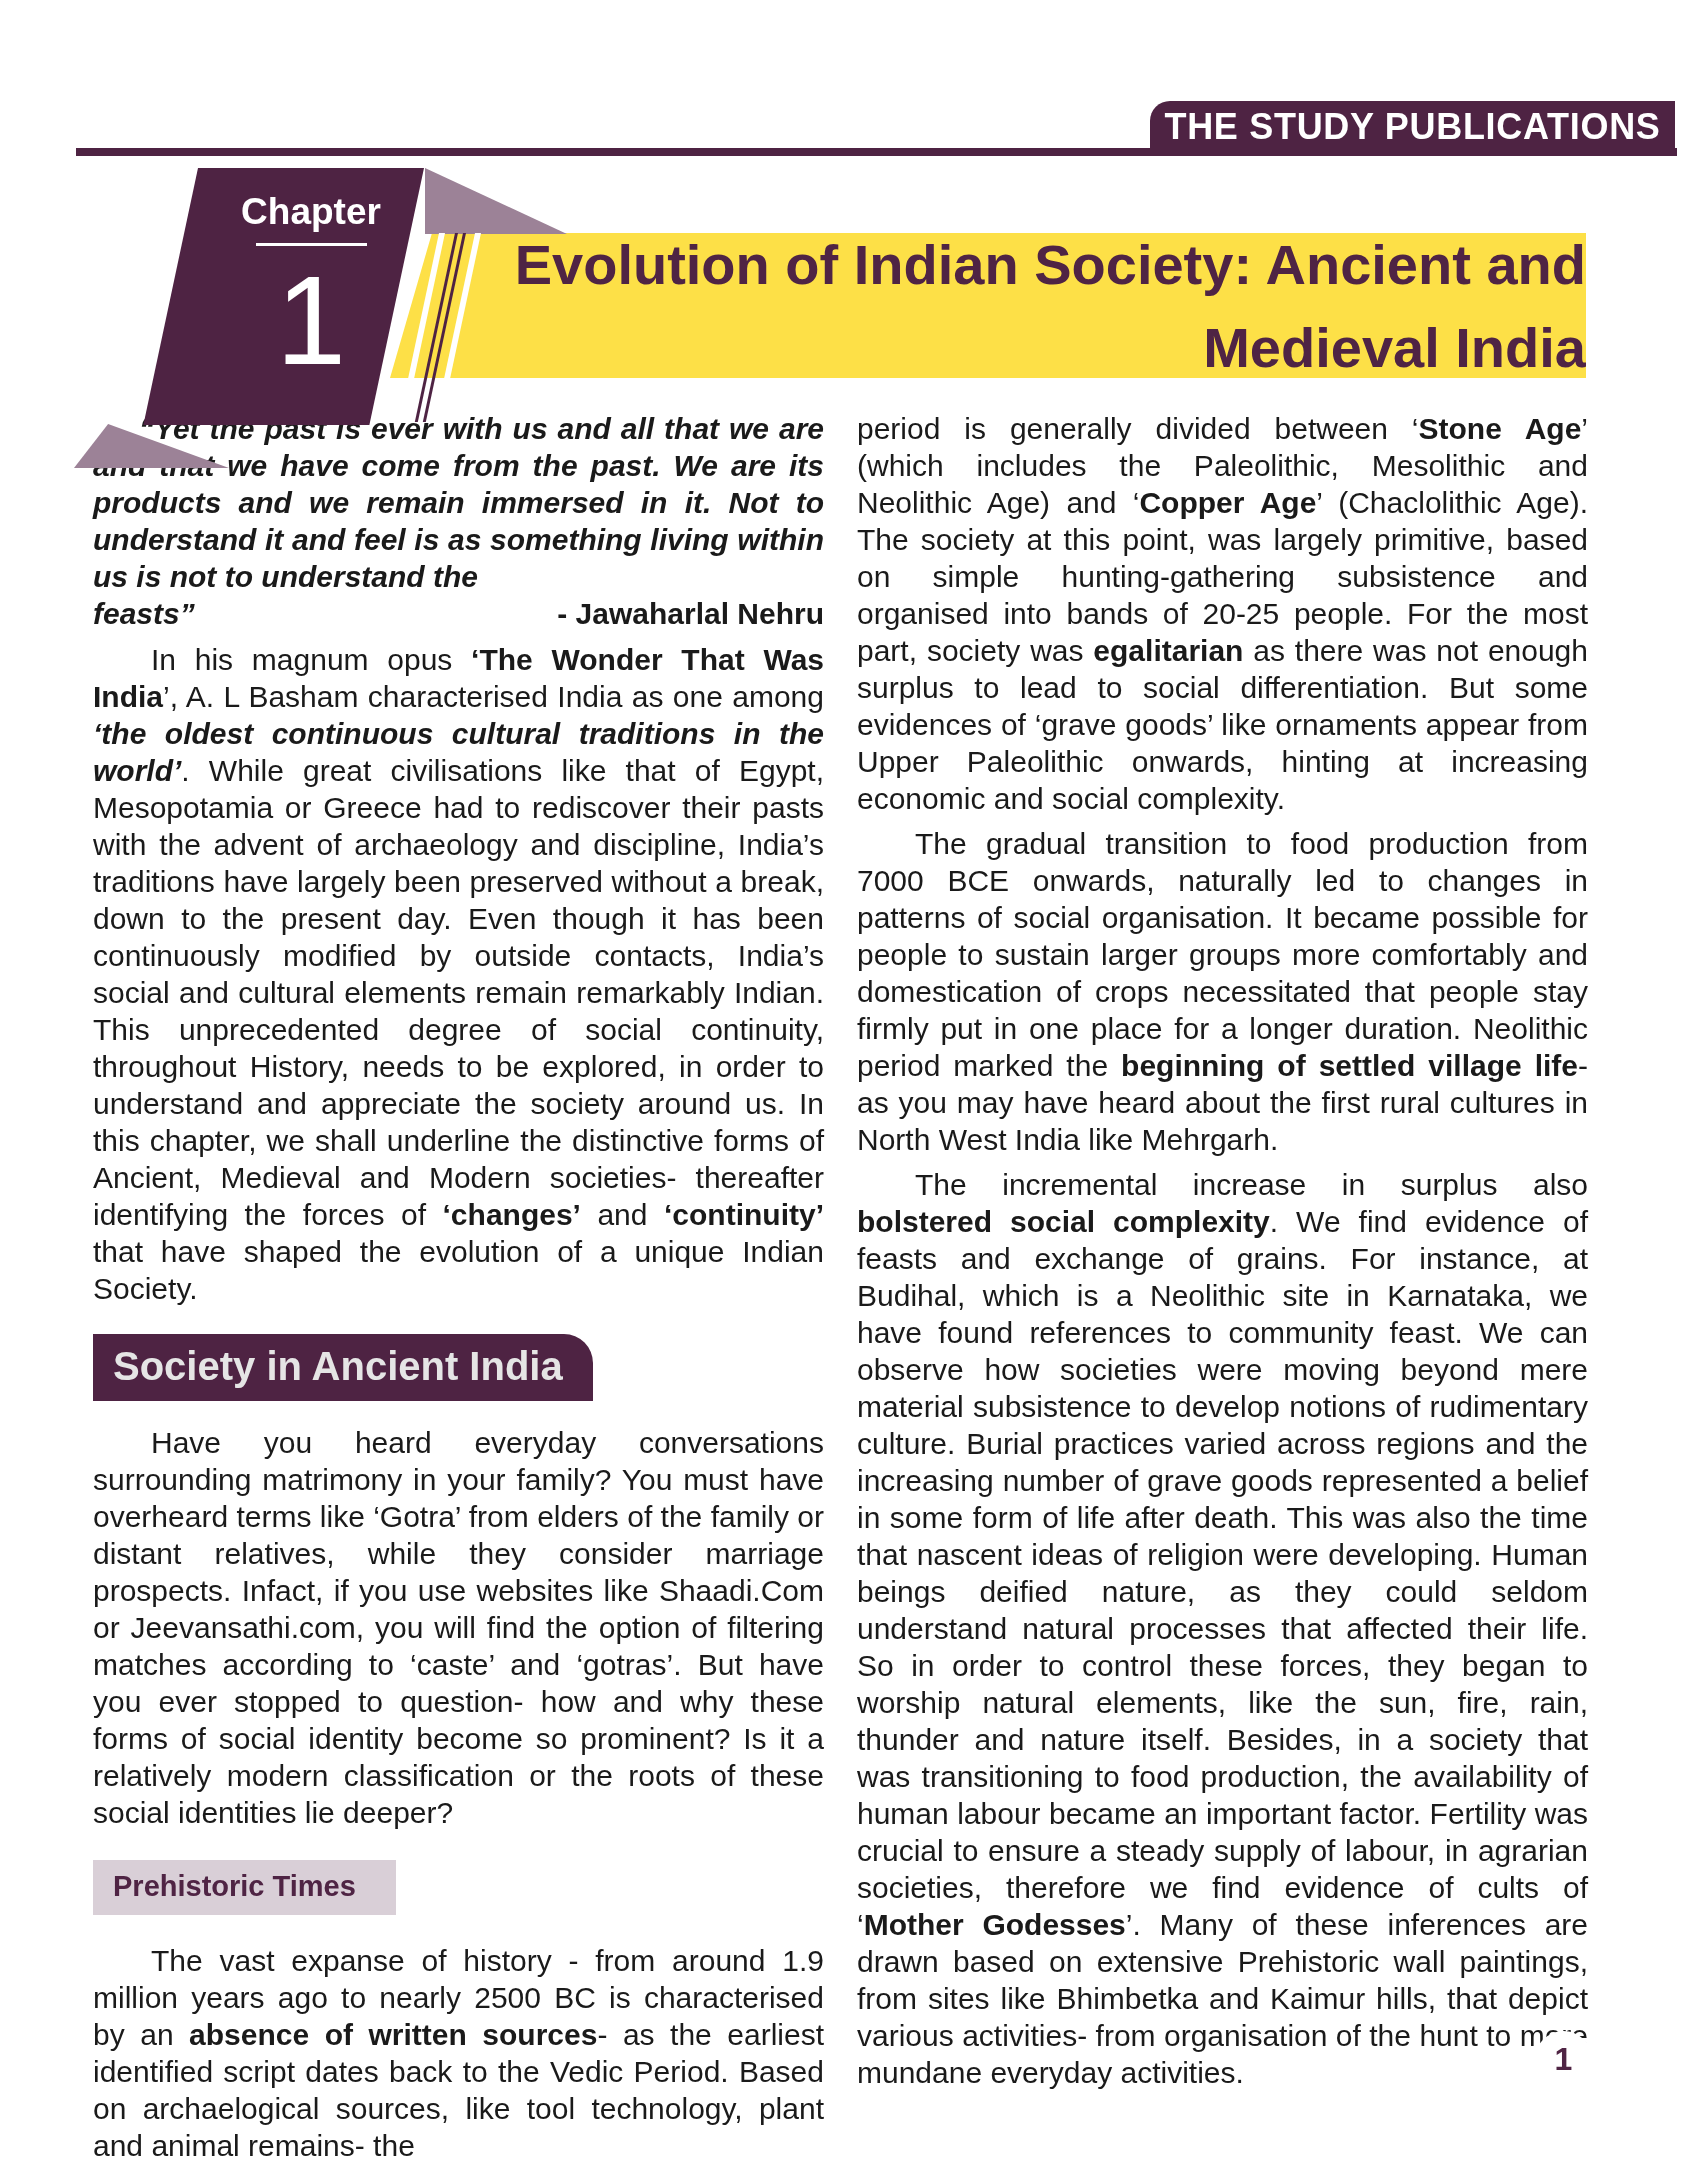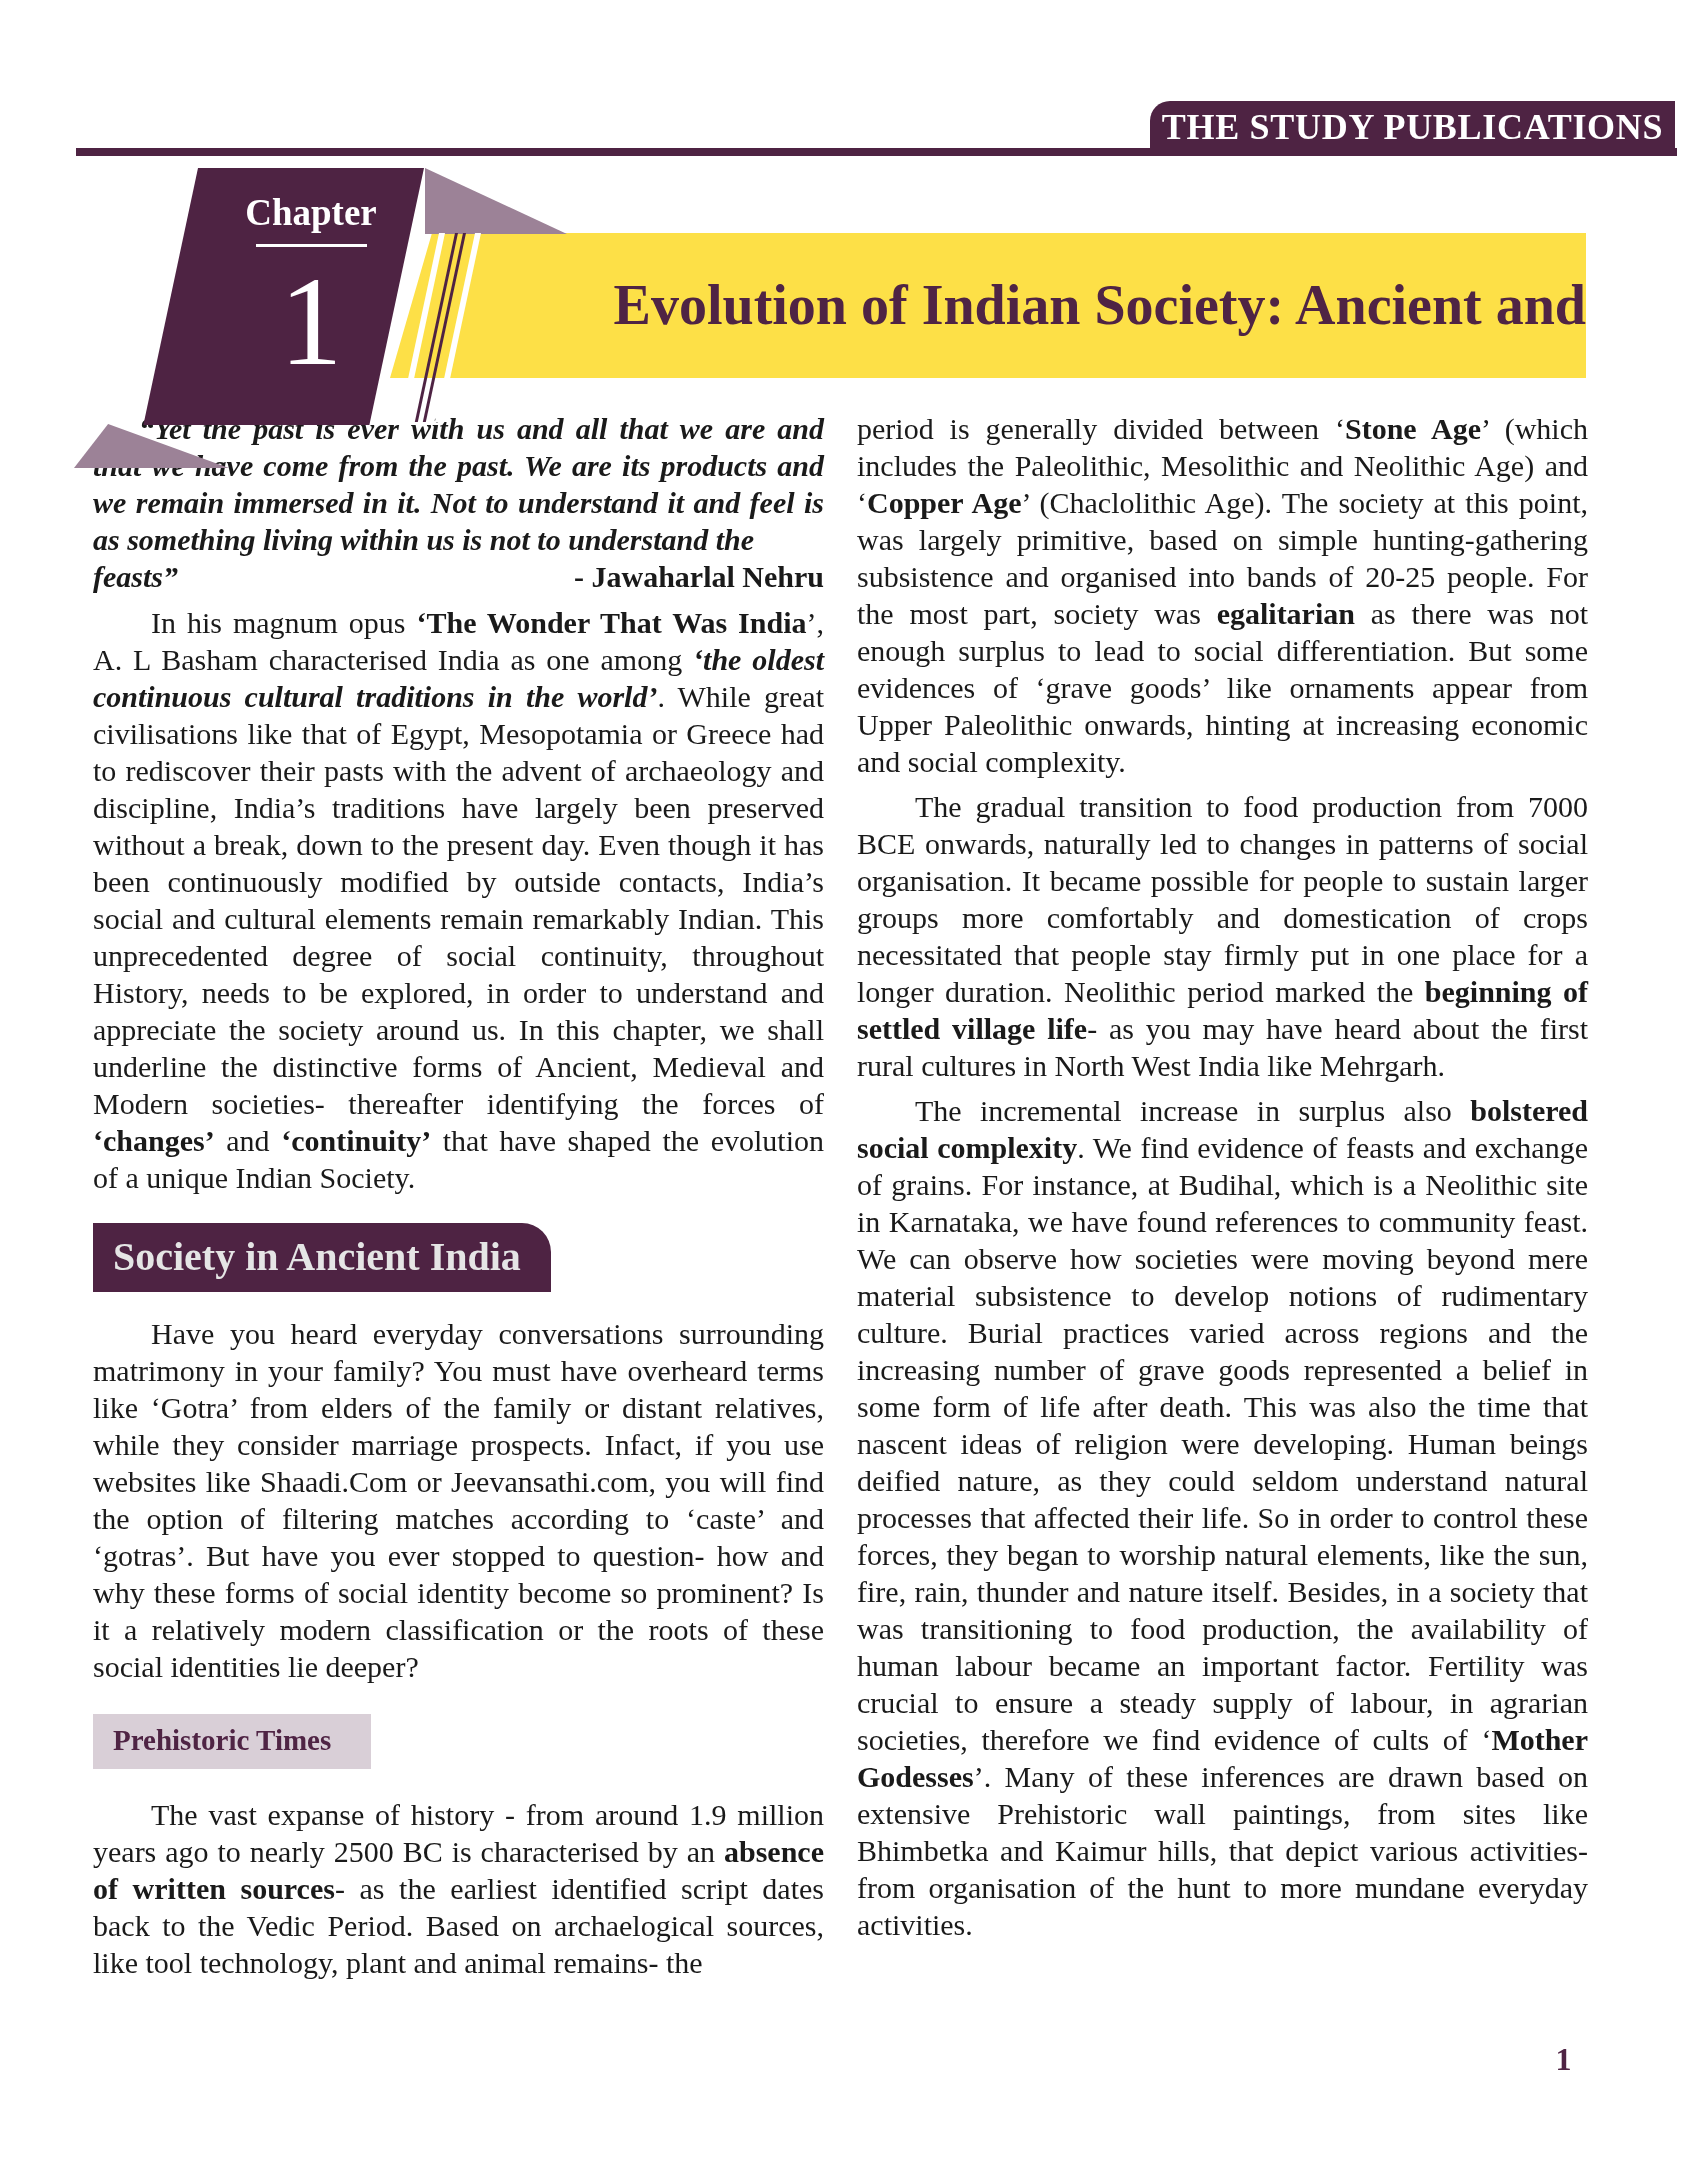--- a/index.html
+++ b/index.html
@@ -1,17 +1,17 @@
 <!DOCTYPE html>
 <html style="font-size:10.6px"><head>
 <meta charset="utf-8">
 <style>
   html,body{margin:0;padding:0;background:#ffffff;}
   .page{position:relative;width:1687px;height:2183px;background:#ffffff;overflow:hidden;
-        font-family:Liberation Serif, serif;color:#1a1a1a;}
+        font-family:Liberation Sans, sans-serif;color:#1a1a1a;}
 
   
   .pub-banner{position:absolute;left:1150px;top:101px;width:525px;height:52px;background:#4e2343;
     border-top-left-radius:20px;display:flex;align-items:center;justify-content:center;}
   .pub-banner span{color:#fff;font-size:36px;font-weight:bold;letter-spacing:0.7px;}
   .top-rule{position:absolute;left:76px;top:148px;width:1601px;height:8px;background:#4e2343;}
 
   .title-banner{position:absolute;left:390px;top:233px;width:1196px;height:145px;background:#fde047;
     clip-path:polygon(42px 0%,100% 0%,100% 100%,0% 100%);
     display:flex;flex-direction:column;justify-content:center;align-items:flex-end;padding-left:40px;box-sizing:border-box;z-index:1;}
@@ -79,20 +79,21 @@
   <div class="chapter-badge">
     <div class="chapter-inner">
       <div class="chapter-word">Chapter</div>
       <div class="chapter-underline"></div>
       <div class="chapter-num">1</div>
     </div>
   </div>
 
   <div class="title-banner">
     <div class="tline">Evolution of Indian Society: Ancient and</div>
+    <div class="tline">Medieval India</div>
   </div>
   <div class="stripe s1"></div>
   <div class="stripe s2"></div>
   <div class="stripe s3"></div>
   <div class="stripe s4"></div>
 
   <div class="columns">
 
     <div class="col">
       <p class="quote">“Yet the past is ever with us and all that we are and that we have come from the past. We are its products and we remain immersed in it. Not to understand it and feel is as something living within us is not to understand the</p>

